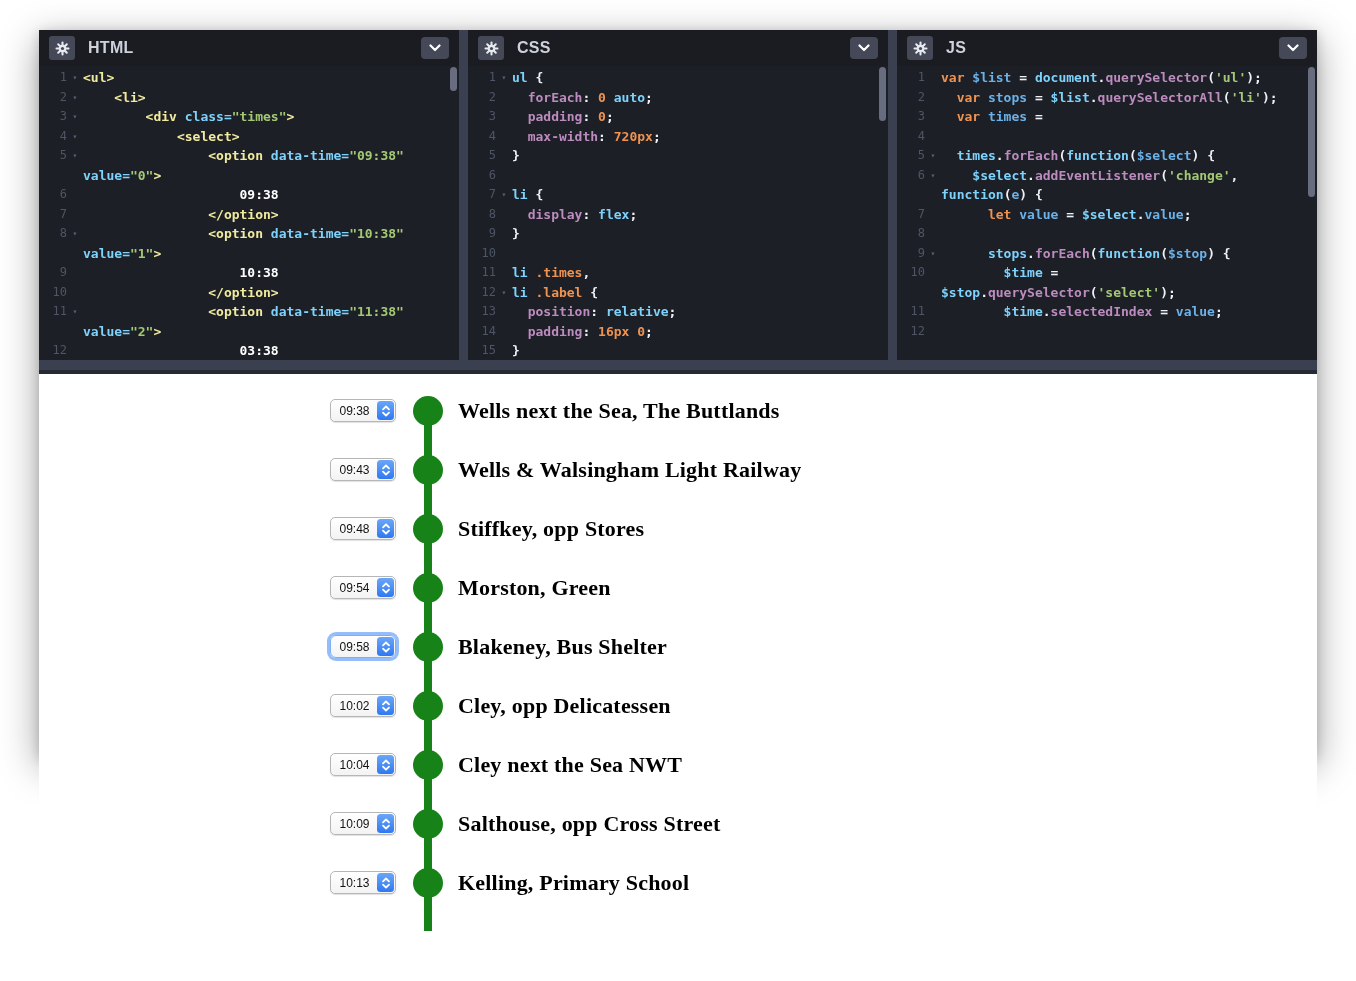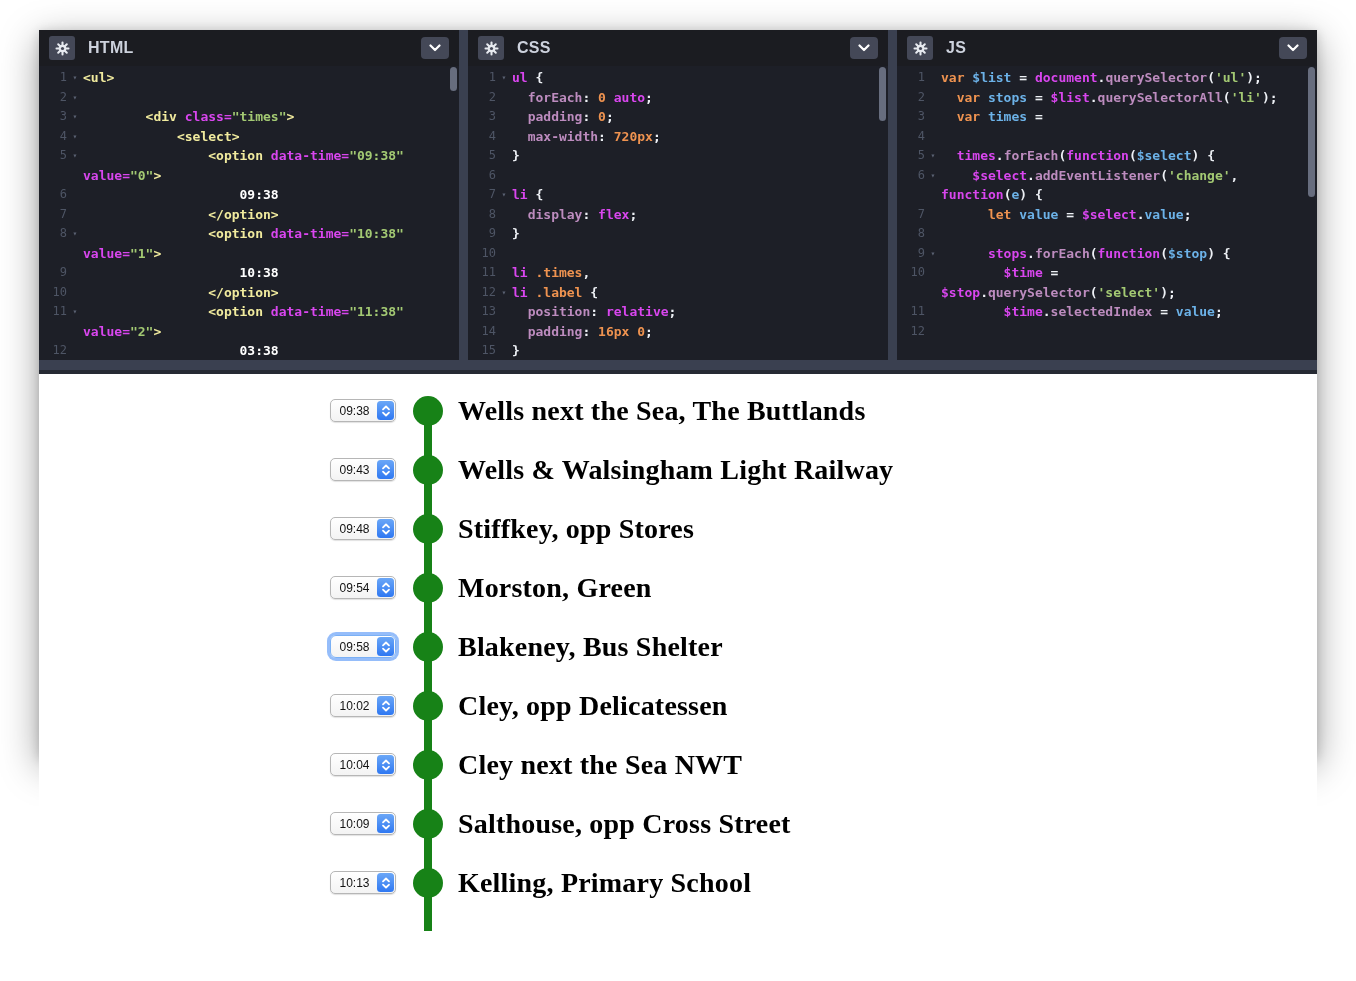--- a/index.html
+++ b/index.html
@@ -18,42 +18,42 @@
   .gearbtn{width:26px;height:24px;border-radius:3px;}
   .ptitle{color:#cdd2dd;font-size:16px;font-weight:bold;margin-left:13px;margin-right:auto;
           letter-spacing:.3px;}
   .collapsebtn{width:28px;height:22px;border-radius:4px;}
   .code{flex:1;background:#1d1f27;position:relative;overflow:hidden;padding-top:2px;
         font-family:"DejaVu Sans Mono",monospace;font-size:13px;line-height:19.5px;font-weight:bold;}
   .crow{display:flex;white-space:pre;}
   .gut{width:28px;text-align:right;color:#4e5565;font-weight:400;font-size:12px;flex:none;}
   .fold{width:16px;flex:none;color:#5b6273;font-size:8px;text-align:center;}
   .ln{flex:1;min-width:0;overflow:hidden;}
-  .tk-t{color:#f1eb9e;} .tk-g{color:#d946ef;} .tk-s{color:#a3c973;} .tk-k{color:#ef9350;}
+  .tk-t{color:#f1eb9e;} .tk-g{color:#7dd3fc;} .tk-s{color:#a3c973;} .tk-k{color:#ef9350;}
   .tk-b{color:#6cb2e8;} .tk-m{color:#bd8cbf;} .tk-w{color:#eef1f6;} .tk-wb{color:#ffffff;}
   .thumb{position:absolute;right:2px;width:7px;border-radius:4px;background:#676d7e;}
 
   
   .preview{height:558px;background:#fff;position:relative;}
   .stops{list-style:none;margin:0 auto;padding:7px 0 0;max-width:720px;position:relative;}
   .stops::before{content:"";position:absolute;left:106px;top:36px;bottom:-19px;width:8px;
                  background:var(--green,#178217);}
   .stops li{height:59px;display:flex;align-items:center;position:relative;}
   .times{width:95px;padding-left:12px;box-sizing:border-box;flex:none;display:flex;}
   .sel{width:66px;height:23px;box-sizing:border-box;border:1px solid #b6b6b6;border-radius:5px;
        background:linear-gradient(#ffffff,#f3f3f3);display:flex;align-items:center;
        box-shadow:0 1px 1px rgba(0,0,0,.12);cursor:pointer;}
   .sel.focused{border-color:#7ab0f5;box-shadow:0 0 0 3px rgba(108,164,248,.72);border-radius:6px;}
   .selval{flex:1;text-align:center;font-size:12px;color:#121212;padding-left:1px;}
   .step{width:17px;height:19px;margin-right:1px;border-radius:3.5px;flex:none;
         background:linear-gradient(var(--blue1,#6ba7f7),var(--blue2,#2f78f2));
         display:flex;align-items:center;justify-content:center;}
   .dot{width:30px;height:30px;border-radius:50%;background:var(--green,#178217);flex:none;
        position:relative;z-index:1;}
-  .lbl{margin-left:15px;font-family:"Liberation Serif",serif;font-weight:bold;font-size:28px;
+  .lbl{margin-left:15px;font-family:"Liberation Serif",serif;font-weight:bold;font-size:22px;
        color:#000;letter-spacing:.2px;}
 </style>
 </head>
 <body>
 
 <div class="card">
 
   <div class="editors">
 
     <section class="panel">
@@ -73,21 +73,21 @@
         <h2 class="ptitle">HTML</h2>
         <button class="iconbtn collapsebtn">
           <svg width="12" height="8" viewBox="0 0 12 8">
               <path d="M1.5 1.5 L6 6 L10.5 1.5" stroke="#fff" stroke-width="2.2" fill="none" stroke-linecap="round" stroke-linejoin="round"></path>
             </svg>
         </button>
       </header>
       <div class="code">
         <div>
             <div class="crow"><span class="gut">1</span><span class="fold">▾</span><span class="ln"><span class="tk-t">&lt;ul&gt;</span></span></div>
-            <div class="crow"><span class="gut">2</span><span class="fold">▾</span></div>
+            <div class="crow"><span class="gut">2</span><span class="fold">▾</span><span class="ln"><span class="tk-t">    &lt;li&gt;</span></span></div>
             <div class="crow"><span class="gut">3</span><span class="fold">▾</span><span class="ln"><span class="tk-t">        &lt;div </span><span class="tk-g">class=</span><span class="tk-s">"times"</span><span class="tk-t">&gt;</span></span></div>
             <div class="crow"><span class="gut">4</span><span class="fold">▾</span><span class="ln"><span class="tk-t">            &lt;select&gt;</span></span></div>
             <div class="crow"><span class="gut">5</span><span class="fold">▾</span><span class="ln"><span class="tk-t">                &lt;option </span><span class="tk-g">data-time=</span><span class="tk-s">"09:38"</span></span></div>
             <div class="crow"><span class="gut"></span><span class="fold"></span><span class="ln"><span class="tk-g">value=</span><span class="tk-s">"0"</span><span class="tk-t">&gt;</span></span></div>
             <div class="crow"><span class="gut">6</span><span class="fold"></span><span class="ln"><span class="tk-wb">                    09:38</span></span></div>
             <div class="crow"><span class="gut">7</span><span class="fold"></span><span class="ln"><span class="tk-t">                &lt;/option&gt;</span></span></div>
             <div class="crow"><span class="gut">8</span><span class="fold">▾</span><span class="ln"><span class="tk-t">                &lt;option </span><span class="tk-g">data-time=</span><span class="tk-s">"10:38"</span></span></div>
             <div class="crow"><span class="gut"></span><span class="fold"></span><span class="ln"><span class="tk-g">value=</span><span class="tk-s">"1"</span><span class="tk-t">&gt;</span></span></div>
             <div class="crow"><span class="gut">9</span><span class="fold"></span><span class="ln"><span class="tk-wb">                    10:38</span></span></div>
             <div class="crow"><span class="gut">10</span><span class="fold"></span><span class="ln"><span class="tk-t">                &lt;/option&gt;</span></span></div>

